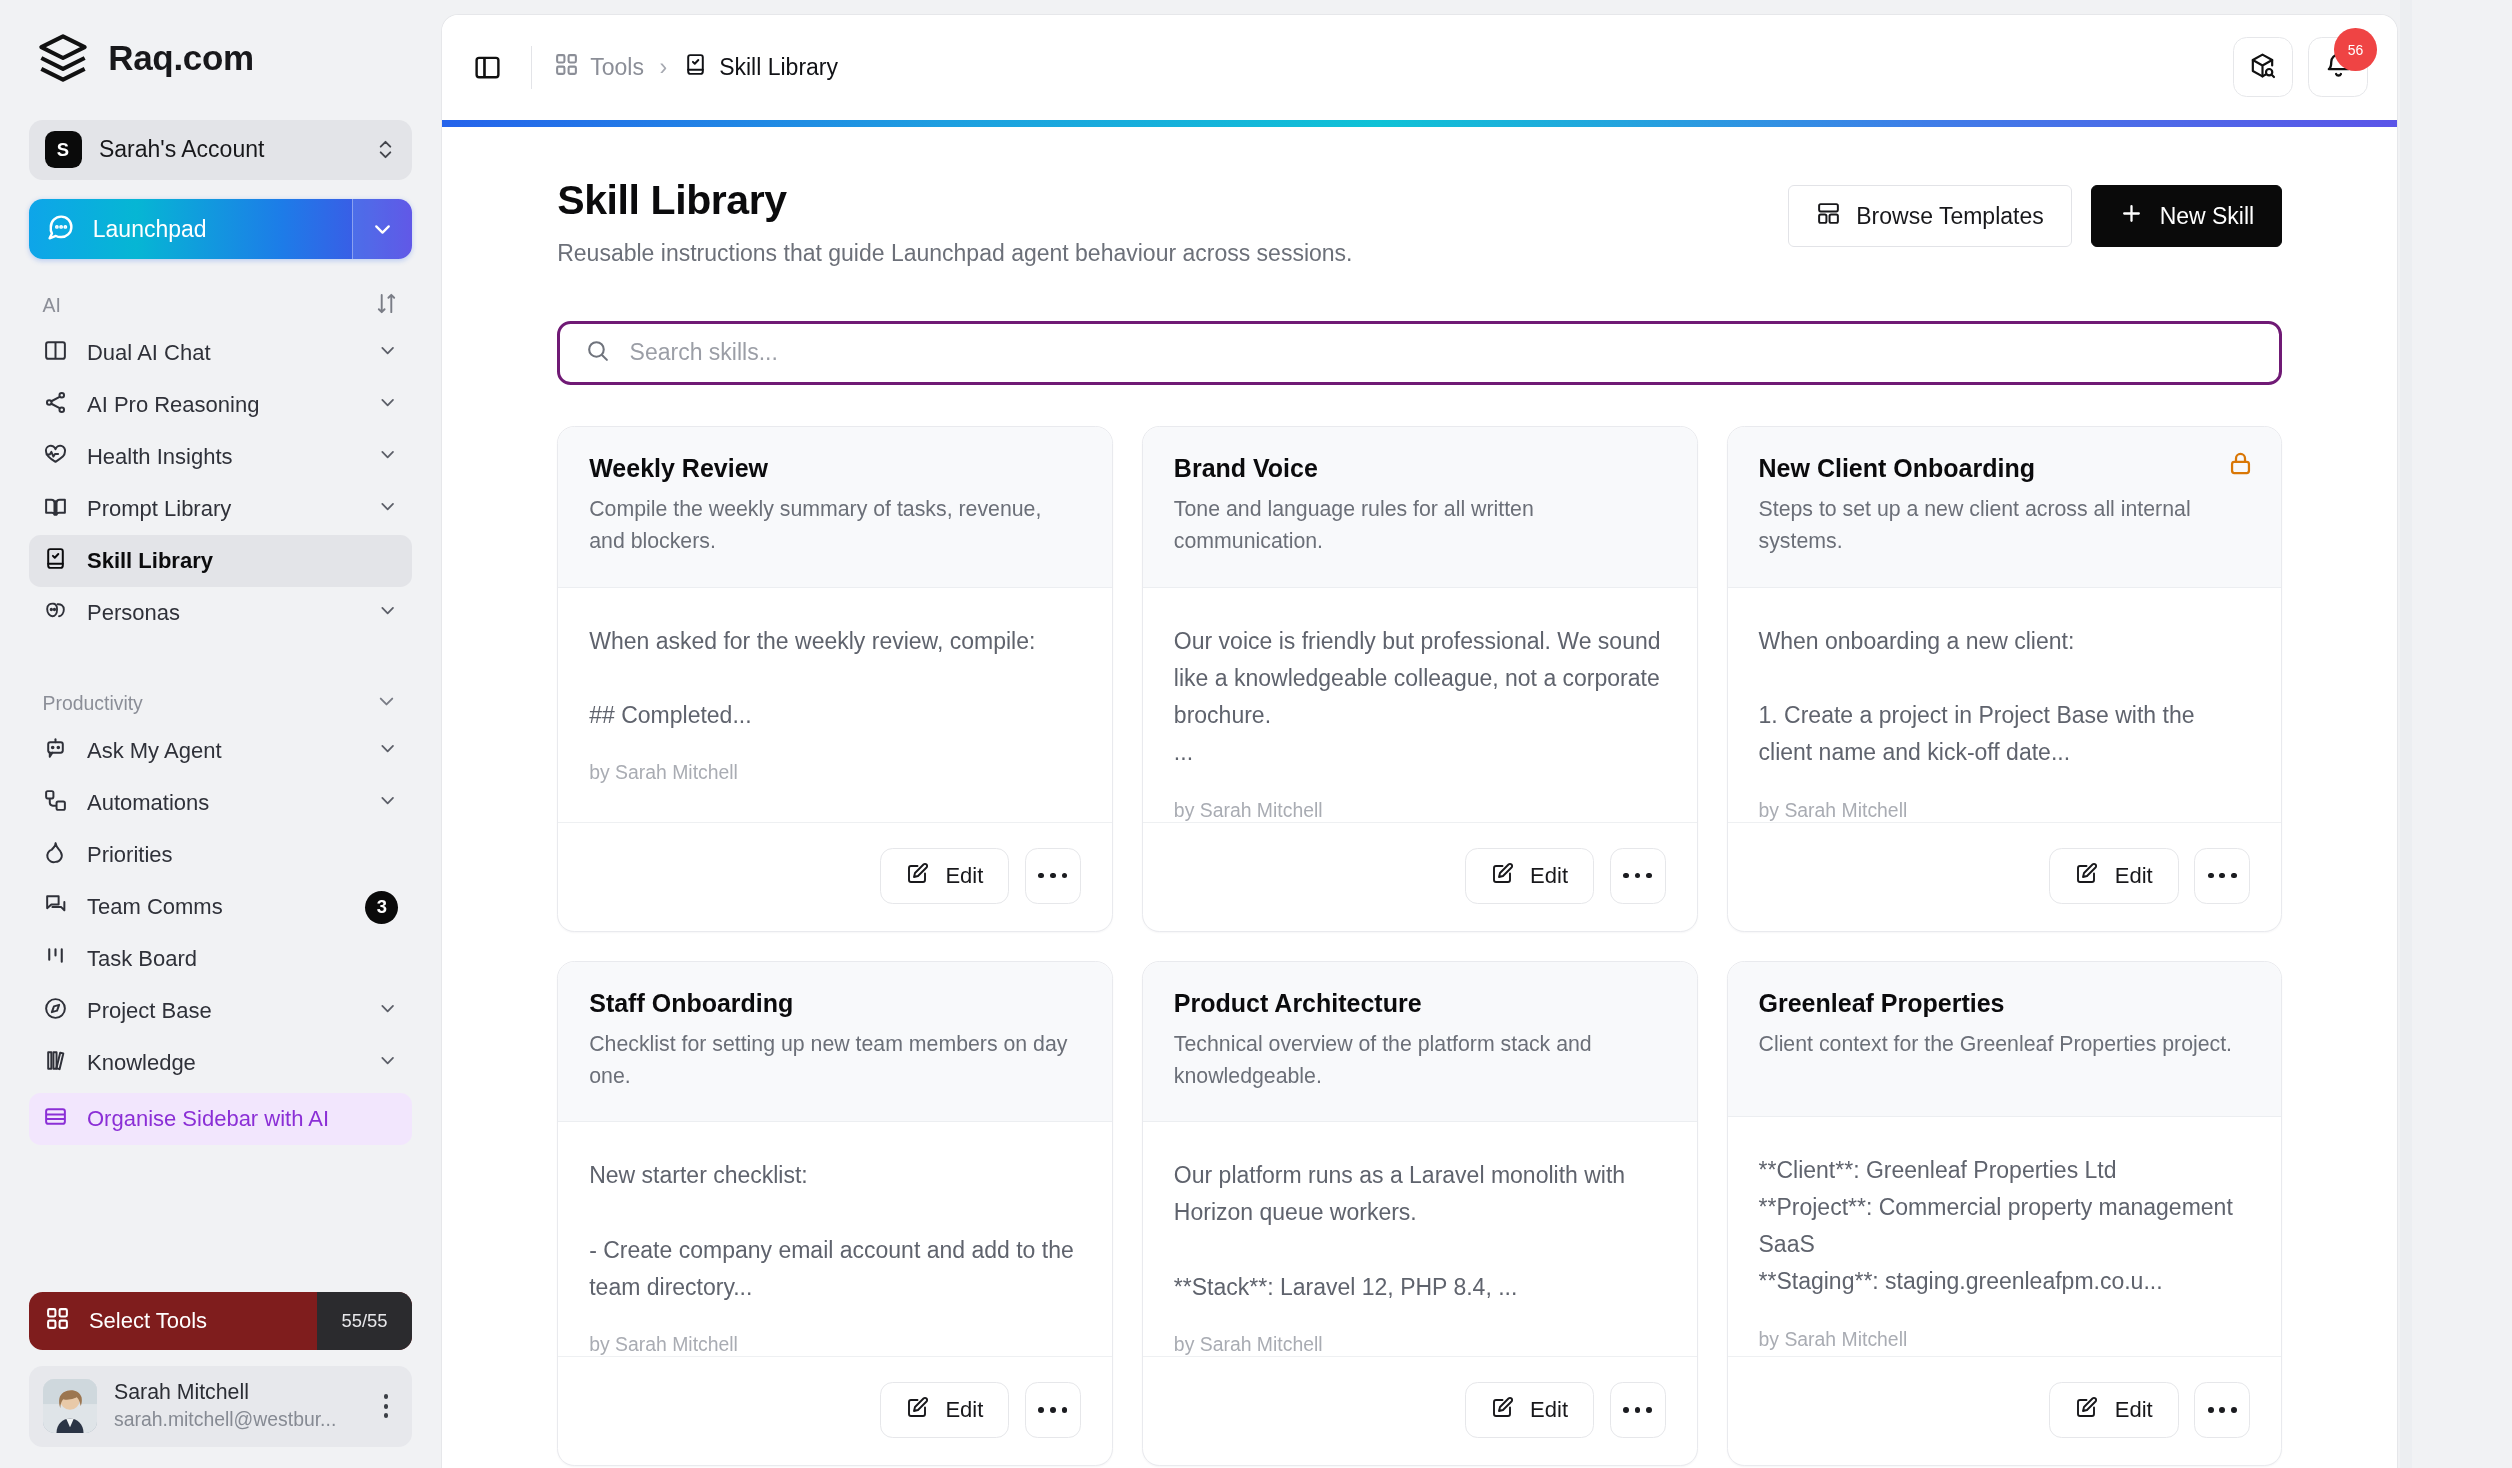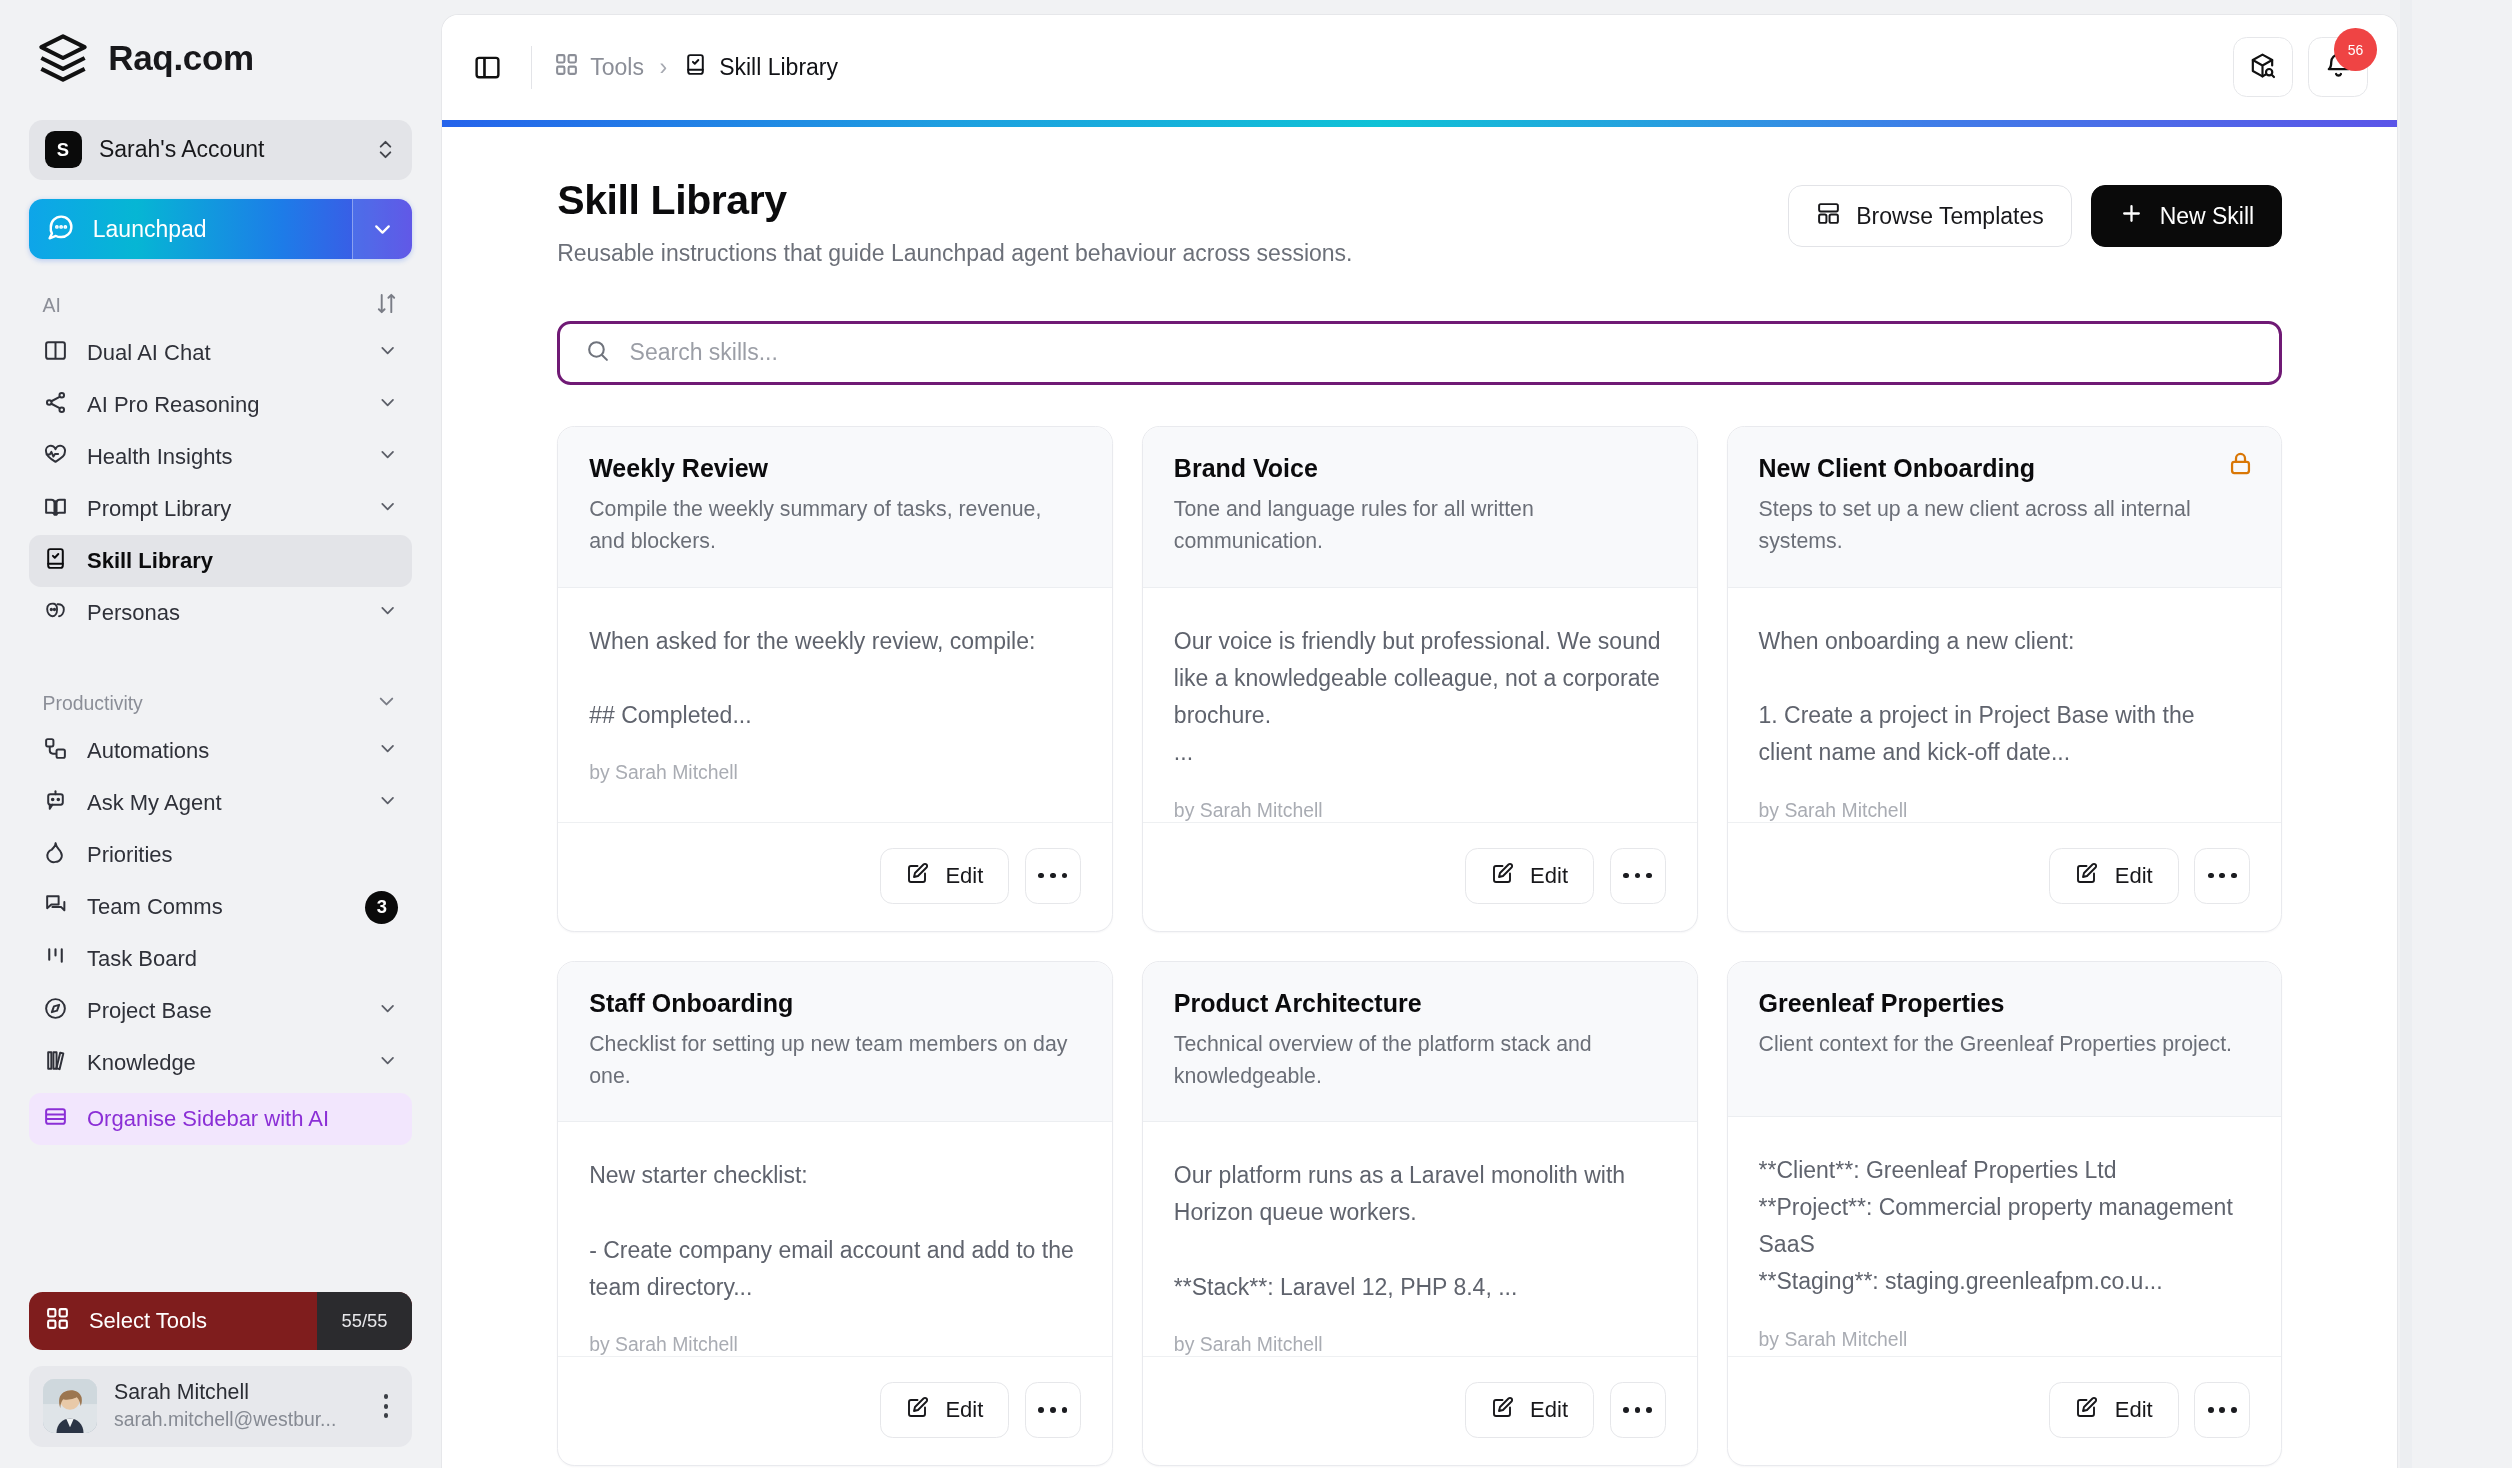--- a/index.html
+++ b/index.html
@@ -129,21 +129,21 @@
 
   .content { padding: 50px 0 0; height: calc(1455px - 105px - 7.8px); overflow:hidden; }
   .content-inner { width: 1725px; margin: 0 auto; }
 
   .page-head { display:flex; align-items:flex-start; }
   .page-head-text { flex:1; }
   .page-title { font-size: 41px; font-weight:700; color:#0b0b0d; letter-spacing:-0.4px; }
   .page-sub { font-size: 23px; color:#6c7079; margin-top: 15.5px; }
   .head-actions { display:flex; gap: 19.4px; align-items:center; padding-top: 7.8px; }
   .btn {
-    height: 62px; border-radius: 14px; display:flex; align-items:center; gap:15.5px;
+    height: 62px; border-radius: 6px; display:flex; align-items:center; gap:15.5px;
     padding: 0 27px; font-size: 23px; border:1px solid #e2e3e7; background:#fff; color:#18181b;
   }
   .btn.primary { background:#0a0a0a; color:#fff; border-color:#0a0a0a; }
 
   .search-box {
     margin-top: 54px; height: 64px; border:3px solid #701a75; border-radius: 13.6px;
     display:flex; align-items:center; gap: 19.4px; padding: 0 25px; background:#fff;
   }
   .search-ph { font-size: 23px; color:#9b9ea6; }
 
@@ -305,40 +305,40 @@
       </div>
 
       <div class="nav-group-head" style="margin-top:43px">
         <span class="nav-group-title">Productivity</span>
         <span class="ghost"><svg viewBox="0 0 24 24" width="23" height="23" fill="none" stroke="currentColor" stroke-width="2" stroke-linecap="round" stroke-linejoin="round">
               <path d="M6 9l6 6 6-6"></path>
             </svg></span>
       </div>
 
       <div class="nav-item">
-        <span><svg viewBox="0 0 24 24" width="25" height="25" fill="none" stroke="currentColor" stroke-width="1.9" stroke-linejoin="round">
-              <rect x="3" y="3" width="7" height="7" rx="1.5"></rect>
-              <rect x="13" y="13" width="8" height="8" rx="1.5"></rect>
-              <path d="M6.5 10v4a3 3 0 0 0 3 3H13"></path>
-            </svg></span>
-        <span class="label">Automations</span>
-        <span class="chev"><svg viewBox="0 0 24 24" width="21.3" height="21.3" fill="none" stroke="currentColor" stroke-width="2" stroke-linecap="round" stroke-linejoin="round">
-              <path d="M6 9l6 6 6-6"></path>
-            </svg></span>
-      </div>
-
-      <div class="nav-item">
         <span><svg viewBox="0 0 24 24" width="25" height="25" fill="none" stroke="currentColor" stroke-width="1.9" stroke-linecap="round" stroke-linejoin="round">
               <path d="M12 3v3"></path>
               <rect x="5" y="6" width="14" height="10" rx="2"></rect>
               <path d="M9 16l-2.5 4V16"></path>
               <circle cx="9.3" cy="11" r=".8" fill="currentColor"></circle>
               <circle cx="14.7" cy="11" r=".8" fill="currentColor"></circle>
             </svg></span>
         <span class="label">Ask My Agent</span>
+        <span class="chev"><svg viewBox="0 0 24 24" width="21.3" height="21.3" fill="none" stroke="currentColor" stroke-width="2" stroke-linecap="round" stroke-linejoin="round">
+              <path d="M6 9l6 6 6-6"></path>
+            </svg></span>
+      </div>
+
+      <div class="nav-item">
+        <span><svg viewBox="0 0 24 24" width="25" height="25" fill="none" stroke="currentColor" stroke-width="1.9" stroke-linejoin="round">
+              <rect x="3" y="3" width="7" height="7" rx="1.5"></rect>
+              <rect x="13" y="13" width="8" height="8" rx="1.5"></rect>
+              <path d="M6.5 10v4a3 3 0 0 0 3 3H13"></path>
+            </svg></span>
+        <span class="label">Automations</span>
         <span class="chev"><svg viewBox="0 0 24 24" width="21.3" height="21.3" fill="none" stroke="currentColor" stroke-width="2" stroke-linecap="round" stroke-linejoin="round">
               <path d="M6 9l6 6 6-6"></path>
             </svg></span>
       </div>
 
       <div class="nav-item">
         <span><svg viewBox="0 0 24 24" width="25" height="25" fill="none" stroke="currentColor" stroke-width="1.9" stroke-linecap="round" stroke-linejoin="round">
               <path d="M12 3c.5 3-2 4-3.5 6.2A6 6 0 0 0 12 21a6 6 0 0 0 5.2-9C16 9 13 8 12 3Z"></path>
             </svg></span>
         <span class="label">Priorities</span>

